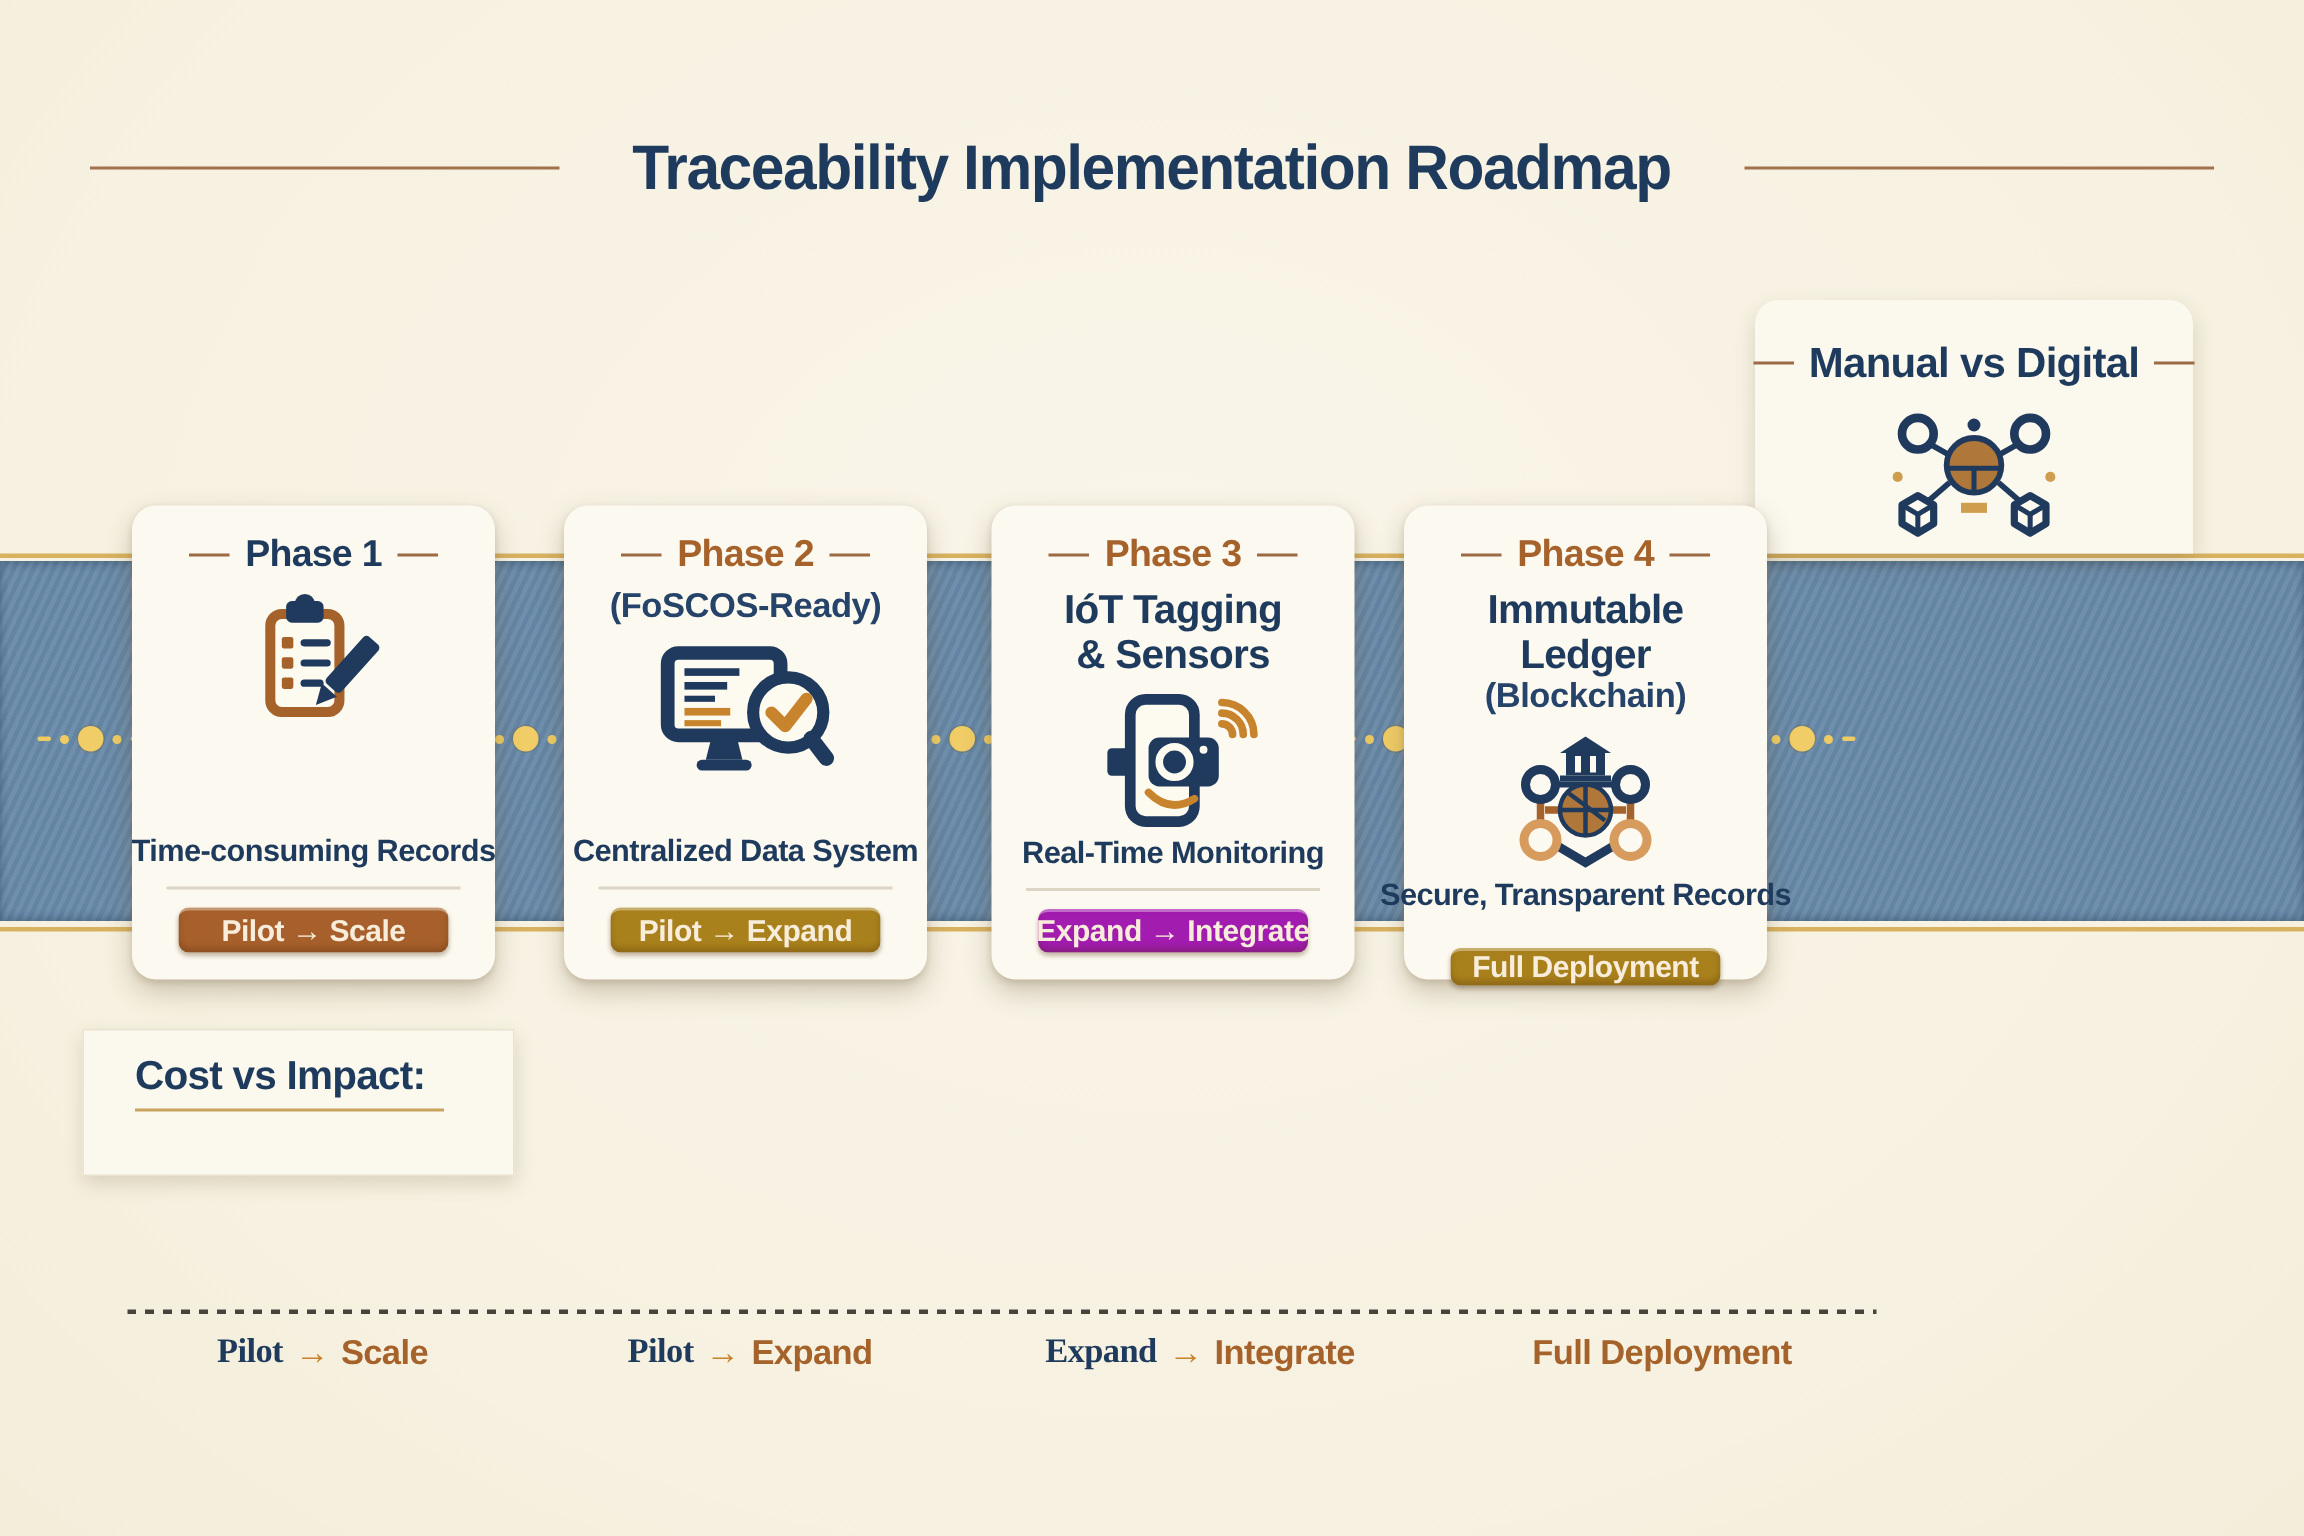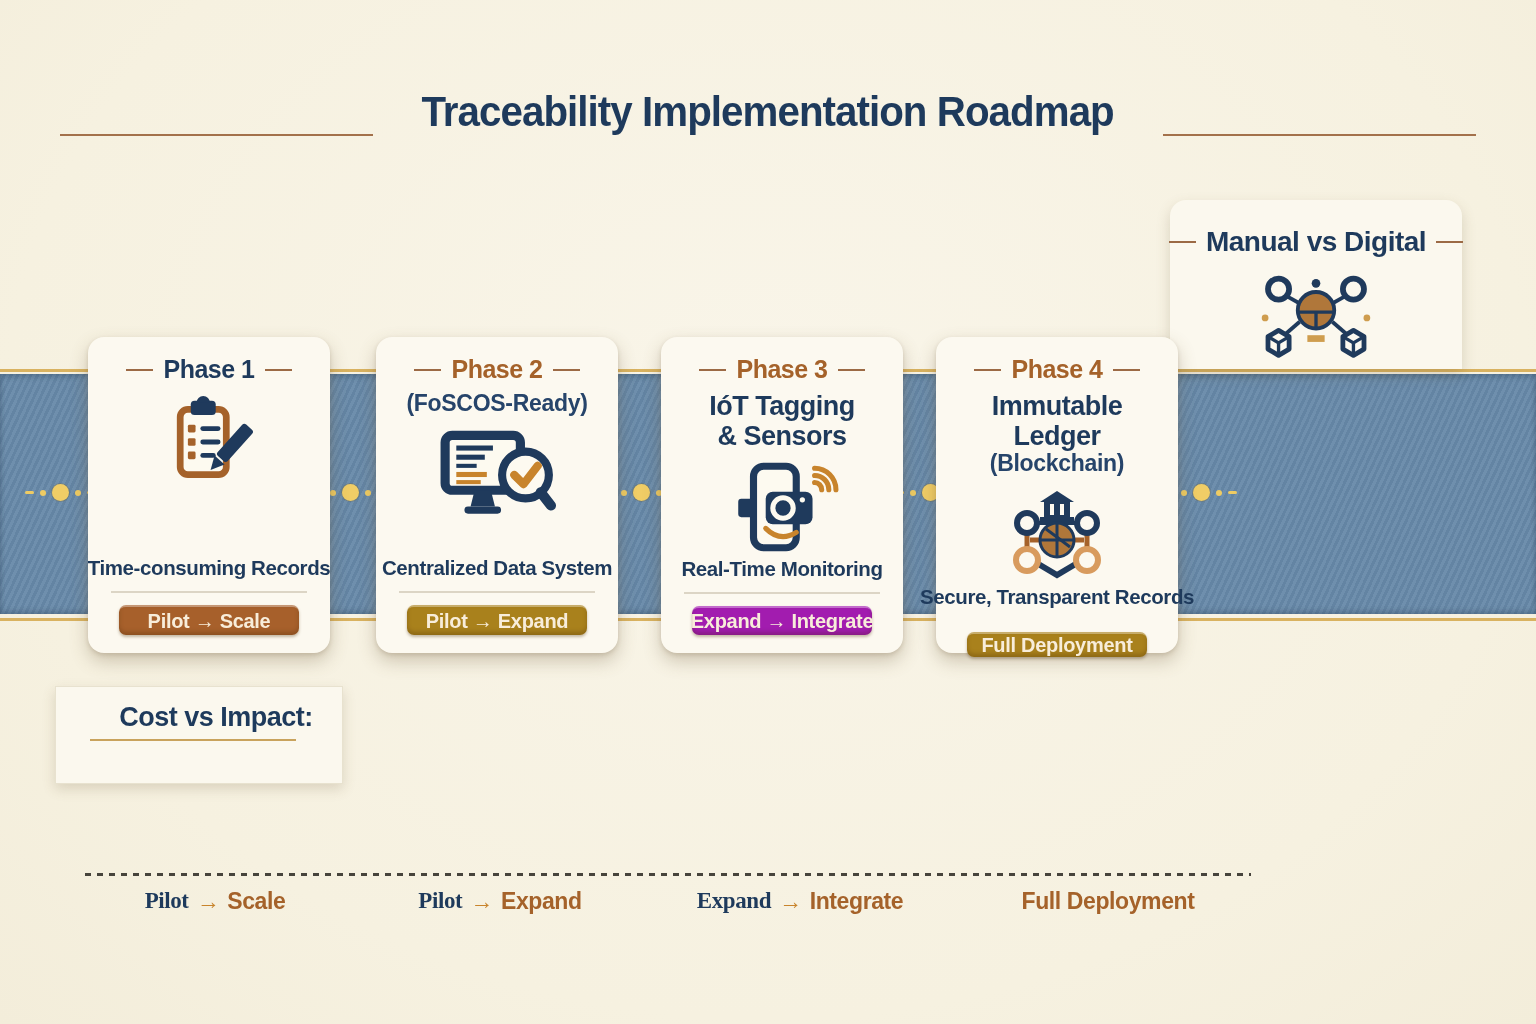--- a/index.html
+++ b/index.html
@@ -7,21 +7,21 @@
   body { font-family:"Liberation Sans", sans-serif; }
   .stage {
     position:relative; width:1536px; height:1024px; overflow:hidden;
     background:radial-gradient(ellipse at 50% 40%, #f9f5e9 0%, #f6f1e0 70%, #f3edda 100%);
     color:#1e3a5c;
   }
 
   
   .title-row {
     position:absolute; top:88px; left:60px; right:60px;
-    display:flex; align-items:flex-end; gap:34px;
+    display:flex; align-items:center; gap:34px;
   }
   .title-line { flex:1; height:2px; background:#a3714b; }
   .page-title {
     font-size:42px; font-weight:bold; color:#1e3a5c; letter-spacing:-1px;
     white-space:nowrap; transform:scaleX(.96);
   }
 
   
   .band {
     position:absolute; top:374px; left:0; width:1536px; height:240px;
@@ -81,21 +81,21 @@
   }
   .compare-title { font-size:28px; font-weight:bold; color:#1e3a5c; letter-spacing:-.5px; white-space:nowrap; }
 
   
   .cost-box {
     position:absolute; left:55px; top:686px; width:288px; height:98px;
     background:#fbf8ee; border:1px solid #e8e2cf;
     box-shadow:0 5px 12px rgba(110,90,55,.20);
     padding:15px 0 0 34px;
   }
-  .cost-heading { font-size:27px; font-weight:bold; color:#1e3a5c; letter-spacing:-.5px;text-align:center; }
+  .cost-heading { font-size:27px; font-weight:bold; color:#1e3a5c; letter-spacing:-.5px; }
   .cost-underline { width:206px; height:2px; background:#c9a35c; margin-top:6px; }
   .cost-value { font-size:27px; font-weight:600; color:#a45d28; letter-spacing:-.5px; margin-top:8px; }
 
   
   .bottom-dash {
     position:absolute; top:873px; left:85px; width:1166px; height:3px;
     background:repeating-linear-gradient(90deg, #47443c 0 6px, transparent 6px 12px);
   }
   .tl-label { position:absolute; top:888px; display:flex; justify-content:center; gap:8px;
               font-size:23px; font-weight:bold; letter-spacing:-.4px; white-space:nowrap; }

